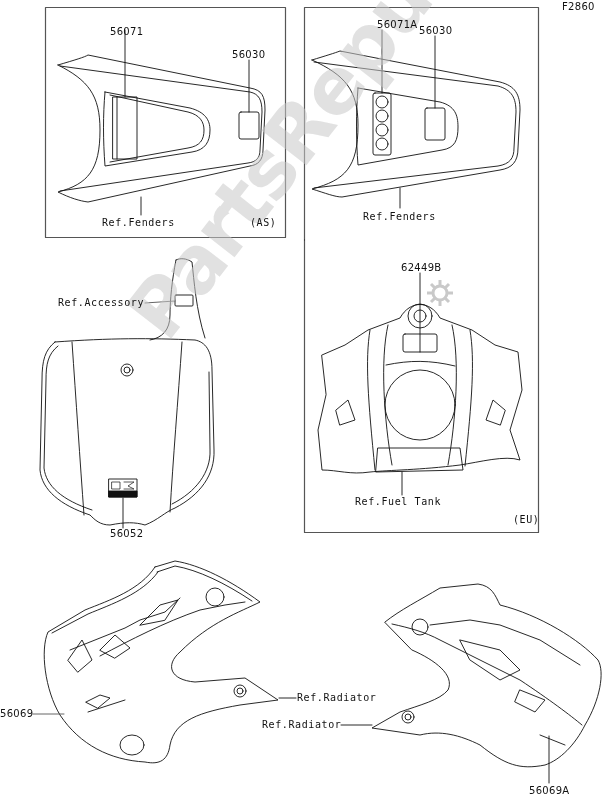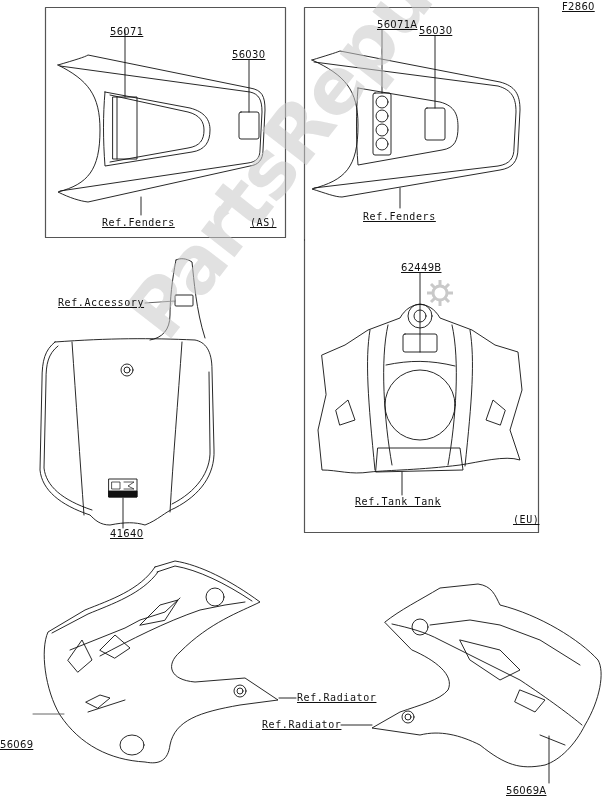--- a/index.html
+++ b/index.html
@@ -1,20 +1,20 @@
 <!DOCTYPE html>
 <html><head>
 <meta charset="utf-8">
 <style>
   html, body { margin:0; padding:0; background:#ffffff; }
   body { width:611px; height:800px; position:relative; overflow:hidden;
          font-family:"DejaVu Sans", sans-serif; color:#111; }
   svg.stage { position:absolute; left:0; top:0; }
   .lbl { position:absolute; font-size:10px; letter-spacing:0.3px; line-height:12px;
-         white-space:nowrap; color:#111; font-family:"DejaVu Sans", sans-serif;text-decoration:underline; }
+         white-space:nowrap; color:#111; font-family:"DejaVu Sans", sans-serif; }
   .mono { font-family:"DejaVu Sans Mono", monospace; font-size:10px; letter-spacing:0.6px; }
   .region { position:absolute; box-sizing:border-box; }
   .wm { position:absolute; left:110px; top:300px; font-size:78px; font-weight:bold;
         color:#c9c9c9; opacity:0.55; transform:rotate(-52deg); transform-origin:left top;
         font-family:"DejaVu Sans", sans-serif; letter-spacing:-2px; pointer-events:none; }
 </style>
 </head>
 <body>
 
 <svg class="stage" width="611" height="800" viewBox="0 0 611 800" fill="none" stroke="#111" stroke-width="0.9" stroke-linejoin="round" stroke-linecap="round">
@@ -137,24 +137,24 @@
   <div class="lbl" style="left:186px;top:41px">56030</div>
   <div class="lbl mono" style="left:56px;top:209px">Ref.Fenders</div>
   <div class="lbl mono" style="left:204px;top:209px">(AS)</div>
 </div>
 
 <div class="region" style="left:305px;top:8px;width:233px;height:524px">
   <div class="lbl" style="left:72px;top:11px">56071A</div>
   <div class="lbl" style="left:114px;top:17px">56030</div>
   <div class="lbl mono" style="left:58px;top:203px">Ref.Fenders</div>
   <div class="lbl" style="left:96px;top:254px">62449B</div>
-  <div class="lbl mono" style="left:50px;top:488px">Ref.Tank Tank</div>
+  <div class="lbl mono" style="left:50px;top:488px">Ref.Fuel Tank</div>
   <div class="lbl mono" style="left:208px;top:506px">(EU)</div>
 </div>
 
 <div class="lbl mono" style="left:58px;top:297px">Ref.Accessory</div>
-<div class="lbl" style="left:110px;top:528px">41640</div>
+<div class="lbl" style="left:110px;top:528px">56052</div>
 
-<div class="lbl" style="left:0px;top:739px">56069</div>
+<div class="lbl" style="left:0px;top:708px">56069</div>
 <div class="lbl mono" style="left:297px;top:692px">Ref.Radiator</div>
 
 <div class="lbl mono" style="left:262px;top:719px">Ref.Radiator</div>
-<div class="lbl" style="left:506px;top:785px">56069A</div>
+<div class="lbl" style="left:529px;top:785px">56069A</div>
 
 </body></html>

